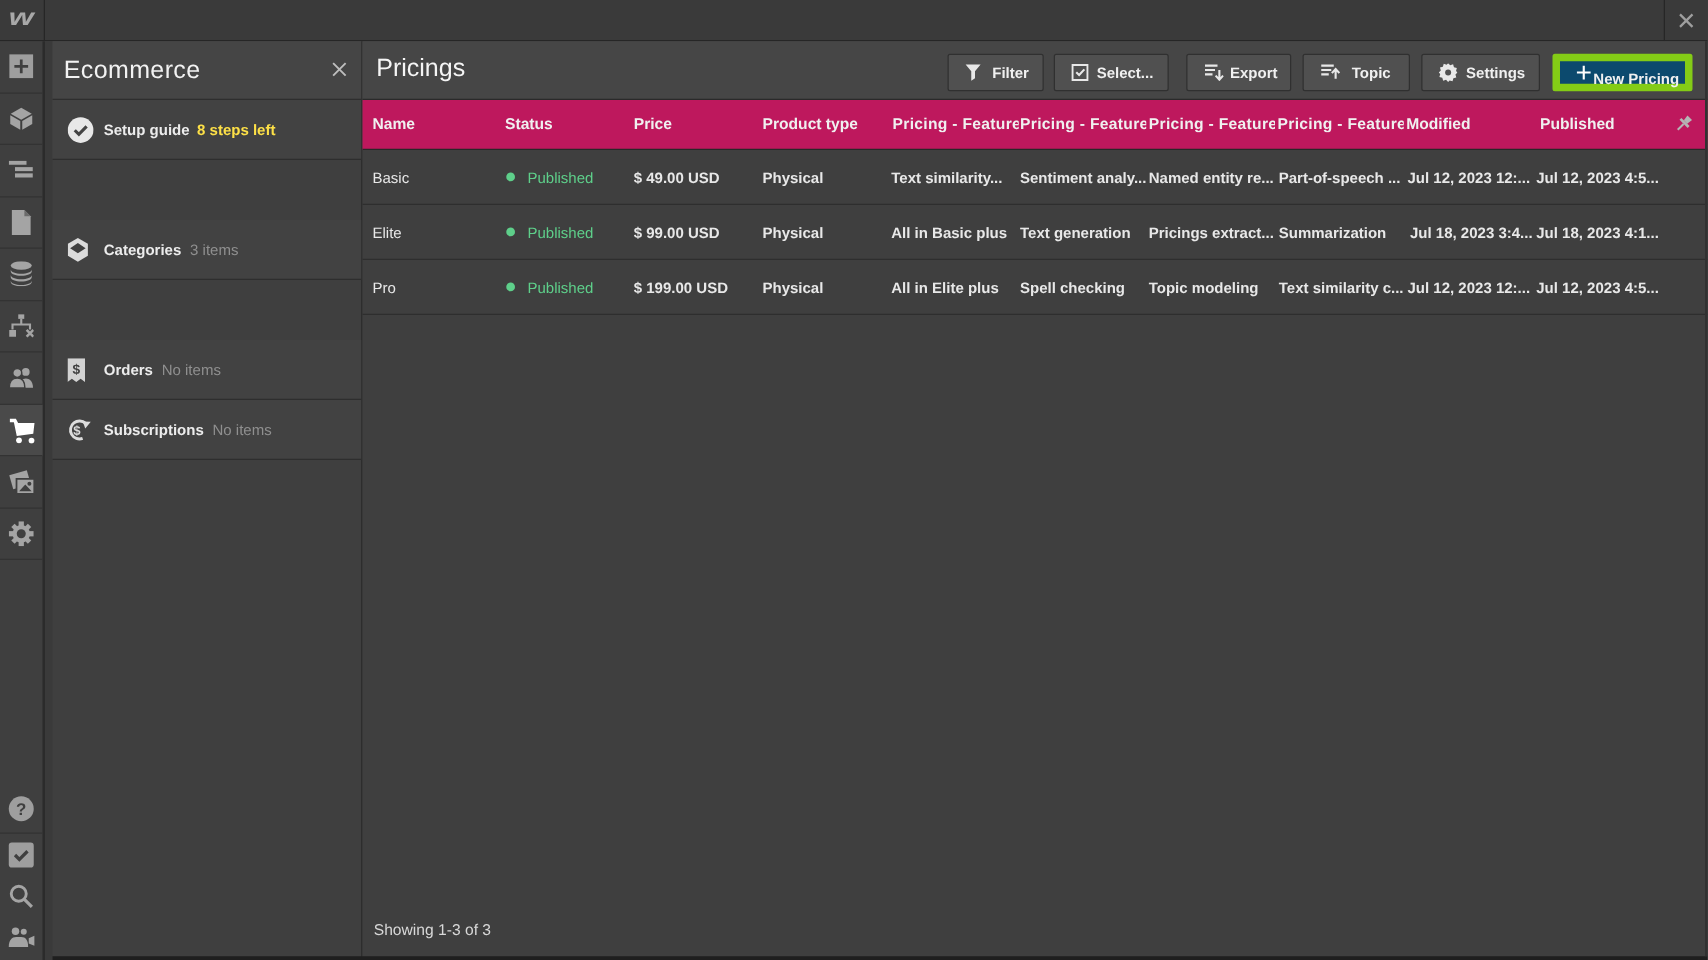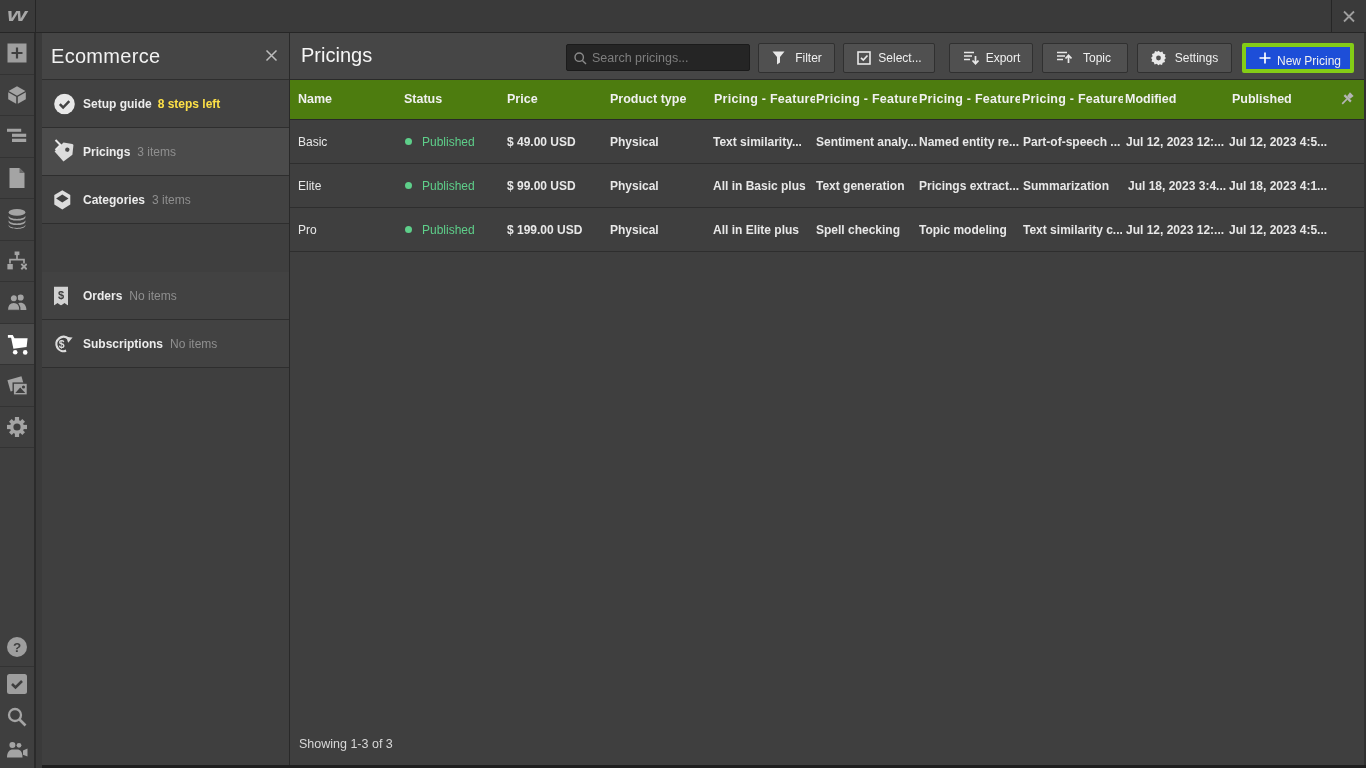--- a/index.html
+++ b/index.html
@@ -31,27 +31,27 @@
   .pitem .lbl { position:absolute; left:41px; top:50%; transform:translateY(-50%); font-size:12px; font-weight:bold; color:#ececec; white-space:nowrap; }
   .pitem .cnt { font-weight:normal; color:#8f8f8f; margin-left:7px; }
   .pitem .amber { font-weight:bold; color:#fde047; margin-left:6px; }
 
   
   #main { position:absolute; left:290px; top:33px; width:1076px; height:735px; background:#3f3f3f; }
   #band { position:absolute; left:0; top:0; width:1076px; height:47px; background:#464646; border-bottom:1px solid #2a2a2a; }
   #band h2 { position:absolute; left:11px; top:11px; font-size:20px; font-weight:400; color:#f5f5f5; }
   #search { position:absolute; left:276px; top:11px; width:184px; height:27px; background:#252525; border:1px solid #1b1b1b; border-radius:2px; }
   #search span { position:absolute; left:25px; top:6px; font-size:12.5px; color:#7e7e7e; }
-  .btn { position:absolute; top:10px; height:30px; background:#505050; border:1px solid #303030; border-radius:2px; color:#f0f0f0; font-size:12px; font-weight:normal; text-align:center; }
+  .btn { position:absolute; top:10px; height:30px; background:#505050; border:1px solid #303030; border-radius:2px; color:#f0f0f0; font-size:12px; font-weight:bold; text-align:center; }
   .btn .ic { position:absolute; left:13px; top:50%; transform:translateY(-50%); }
   .btn .t { position:absolute; left:0; right:0; top:7px; }
-  #btn-new { background:#1d4ed8; border:4px solid #84cc16; }
-
-  
-  #thead { position:absolute; left:0; top:47px; width:1076px; height:40px; background:#4d7c0f; border-bottom:1px solid #282828; }
+  #btn-new { background:#0c4a6e; border:6px solid #84cc16; }
+
+  
+  #thead { position:absolute; left:0; top:47px; width:1076px; height:40px; background:#be185d; border-bottom:1px solid #282828; }
   .th { position:absolute; top:12px; font-size:12.5px; font-weight:bold; color:#f0f0f0; white-space:nowrap; overflow:hidden; }
   .trow { position:absolute; left:0; width:1076px; height:44px; box-sizing:border-box; border-bottom:1px solid #2e2e2e; }
   .td { position:absolute; top:15px; font-size:12px; color:#e8e8e8; white-space:nowrap; }
   .td.b { font-weight:bold; }
   .dot { position:absolute; width:7px; height:7px; border-radius:50%; background:#5ecf8a; top:18px; }
   .pub { color:#5ecf8a; }
   #footer { position:absolute; left:9px; top:704px; font-size:12.5px; color:#d8d8d8; }
   #botline { position:absolute; left:42px; top:765px; width:1324px; height:3px; background:#1f1f1f; }
   #rightline { position:absolute; left:1364px; top:33px; width:2px; height:732px; background:#313131; }
 </style>
@@ -187,32 +187,20 @@
         <path d="M1.5 1.5 L11.5 11.5 M11.5 1.5 L1.5 11.5" stroke="#bdbdbd" stroke-width="1.5"></path>
       </svg>
   </div>
   <div class="pitem" style="top:47px">
     <svg width="21" height="21" viewBox="0 0 21 21">
         <circle cx="10.5" cy="10.5" r="10.3" fill="#e8e8e8"></circle>
         <path d="M5.8 10.7 L9.1 14 L15.3 7.6" stroke="#444444" stroke-width="2.5" fill="none"></path>
       </svg>
     <span class="lbl">Setup guide<span class="amber">8 steps left</span></span>
   </div>
-  <div class="pitem active" style="top:95px">
-    <svg width="20" height="20" viewBox="0 0 20 20">
-        <g transform="rotate(5 10 10)">
-          <path d="M8.7 0.7 L17.5 1.2 Q18.8 1.3 18.8 2.8 L18.6 12 L10.3 19.5 L0.6 10.4 Z" fill="#dcdcdc"></path>
-          <circle cx="13.1" cy="7.4" r="2.2" fill="#4a4a4a"></circle>
-        </g>
-      </svg>
-    <span class="lbl">Pricings<span class="cnt">3 items</span></span>
-    <svg style="position:absolute;right:15px;top:17px" width="8" height="13" viewBox="0 0 8 13">
-        <path d="M1.5 1.5 L6.5 6.5 L1.5 11.5" stroke="#e8e8e8" stroke-width="2" fill="none"></path>
-      </svg>
-  </div>
   <div class="pitem" style="top:143px">
     <svg width="17" height="20" viewBox="0 0 17 20">
         <path d="M8.3 0.3 L16.3 5 L16.3 14.6 L8.3 19.4 L0.3 14.6 L0.3 5 Z" fill="#dcdcdc"></path>
         <path d="M8.3 4.4 L14.5 8.5 L8.3 12.5 L2.1 8.5 Z" fill="#404040"></path>
       </svg>
     <span class="lbl">Categories<span class="cnt">3 items</span></span>
   </div>
   <div class="pitem" style="top:239px">
     <svg width="14" height="19" viewBox="0 0 14 19">
         <path d="M0 0 H14 V19 L10.5 16.5 L7 19 L3.5 16.5 L0 19 Z" fill="#d2d2d2"></path>
@@ -226,27 +214,20 @@
         <path d="M12.2 2.6 L18.6 2.9 L14.2 8.2 Z" fill="#dcdcdc"></path>
         <text x="7.6" y="13.6" font-size="10.5" font-weight="bold" fill="#dcdcdc" text-anchor="middle" font-family="Liberation Sans">$</text>
       </svg>
     <span class="lbl">Subscriptions<span class="cnt">No items</span></span>
   </div>
 </div>
 
 <div id="main">
   <div id="band">
     <h2>Pricings</h2>
-    <div id="search">
-      <svg style="position:absolute;left:7px;top:7px" width="13" height="13" viewBox="0 0 13 13">
-          <circle cx="5.2" cy="5.2" r="4.2" stroke="#8a8a8a" stroke-width="1.4" fill="none"></circle>
-          <path d="M8.4 8.4 L12 12" stroke="#8a8a8a" stroke-width="1.4"></path>
-        </svg>
-      <span>Search pricings...</span>
-    </div>
     <div class="btn" style="left:468px;width:77px">
       <svg class="ic" width="13" height="14" viewBox="0 0 13 14">
           <path d="M0.5 0.5 H12.5 L8 6 V11.5 L5 13.5 V6 Z" fill="#e8e8e8"></path>
         </svg>
       <div class="t" style="padding-left:24px">Filter</div>
     </div>
     <div class="btn" style="left:553px;width:92px">
       <svg class="ic" width="14" height="14" viewBox="0 0 14 14">
           <rect x="1" y="1" width="12" height="12" stroke="#e8e8e8" stroke-width="1.6" fill="none"></rect>
           <path d="M4 6.8 L6.3 9 L10.5 4.5" stroke="#e8e8e8" stroke-width="1.7" fill="none"></path>

